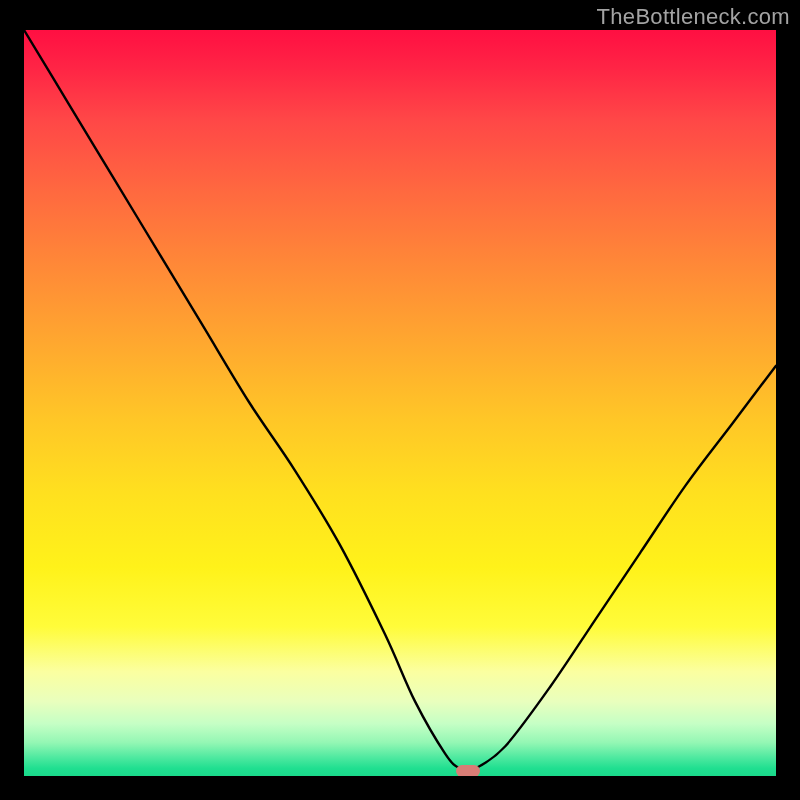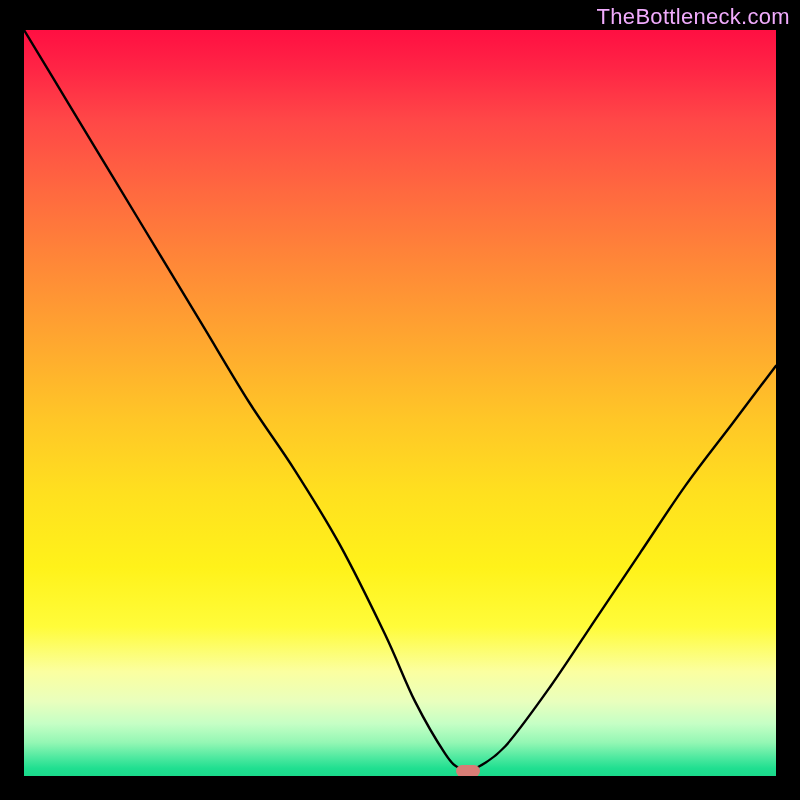--- a/index.html
+++ b/index.html
@@ -14,21 +14,21 @@
   .wrap {
     position: relative;
     width: 800px;
     height: 800px;
     background: #000;
   }
   .watermark {
     position: absolute;
     top: 4px;
     right: 10px;
-    color: #f0abfc;
+    color: #a3a3a3;
     font-size: 22px;
     font-weight: 500;
     letter-spacing: 0.3px;
     user-select: none;
   }
   .plot-area {
     position: absolute;
     left: 24px;
     top: 30px;
     width: 752px;

